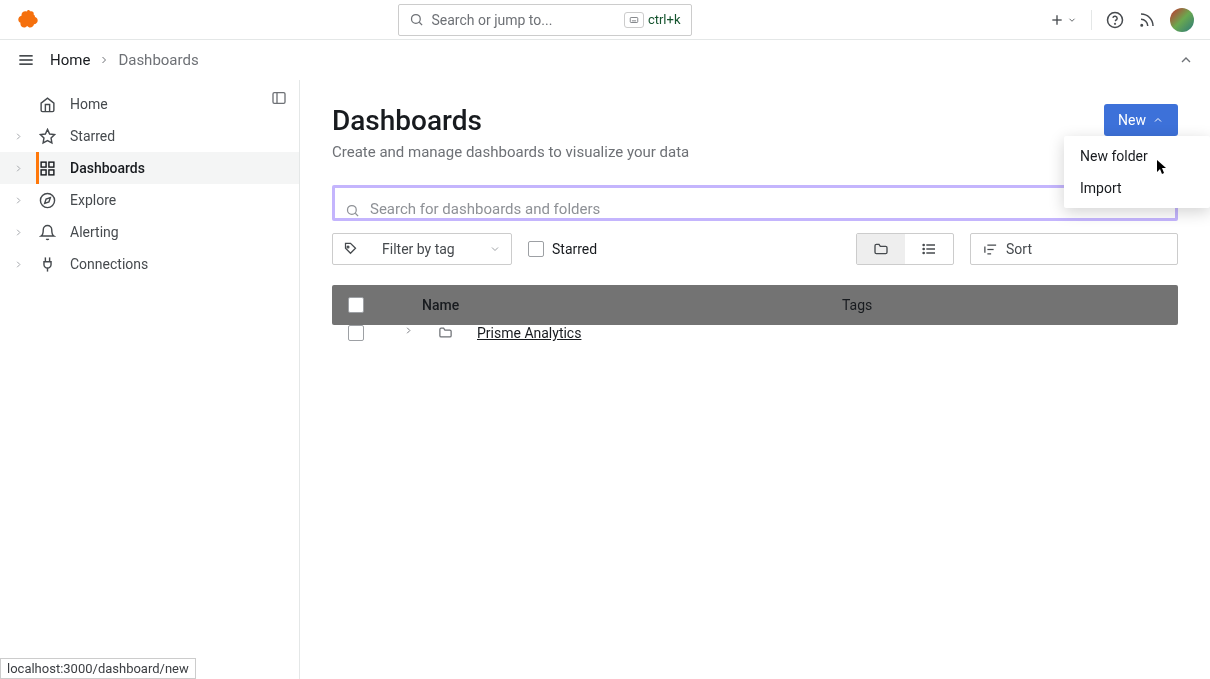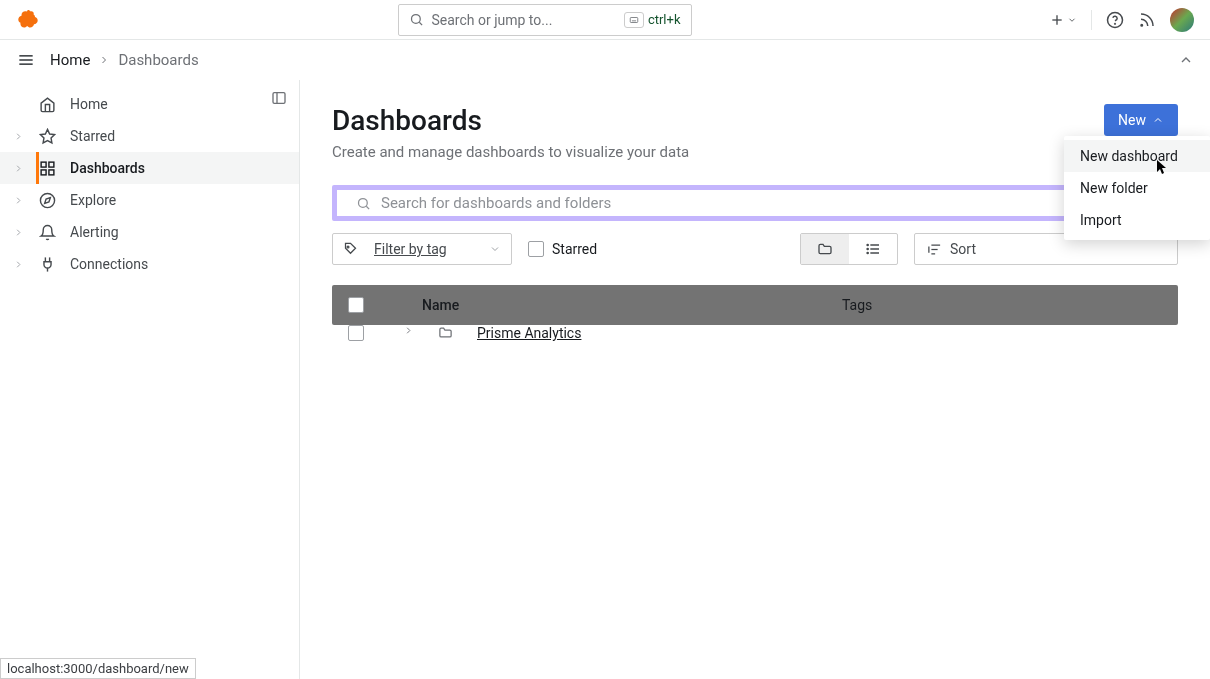--- a/index.html
+++ b/index.html
@@ -51,34 +51,34 @@
     .new-btn { margin-left: auto; background: #3d71d9; color: #fff; height: 32px; padding: 0 14px; border-radius: 3px; display: flex; align-items: center; gap: 6px; font-size: 14px; cursor: pointer; }
 
     
     .dd-menu { position: absolute; top: 56px; right: 0; background: #fff; box-shadow: 0 4px 16px rgba(0,0,0,0.18); border-radius: 2px; min-width: 146px; padding: 4px 0; z-index: 10; }
     .dd-item { height: 32px; display: flex; align-items: center; padding: 0 16px; cursor: pointer; font-size: 14px; color: #181b1f; }
     .dd-item.hovered { background: #f4f5f5; }
     .cursor-img { position: absolute; top: 80px; right: 40px; z-index: 20; pointer-events: none; }
 
     
     .filter-row1 { margin-top: 24px; }
-    .big-search { height: 36px; border: 5px solid #c4b5fd; border-radius: 2px; display: flex; align-items: center; padding: 0 19px; gap: 10px; }
+    .big-search { height: 36px; border: 3px solid #c4b5fd; border-radius: 2px; display: flex; align-items: flex-end; padding: 0 10px; gap: 10px; }
     .big-search input { flex: 1; border: none; outline: none; font-size: 15px; }
     .big-search input::placeholder { color: #8e9196; }
 
     .filter-row2 { margin-top: 12px; display: flex; align-items: center; gap: 16px; }
-    .tag-filter { height: 32px; border: 1px solid #cccccc; border-radius: 2px; display: flex; align-items: center; padding: 0 10px; gap: 16px; width: 180px; color: #464a4e; cursor: pointer; text-decoration: underline; }
+    .tag-filter { height: 32px; border: 1px solid #cccccc; border-radius: 2px; display: flex; align-items: center; padding: 0 10px; gap: 24px; width: 180px; color: #464a4e; cursor: pointer; }
     .tag-filter .chev { margin-left: auto; color: #9da0a4; }
     .starred-chk { display: flex; align-items: center; gap: 8px; cursor: pointer; }
     .chk-box { width: 16px; height: 16px; border: 1px solid #9da0a4; border-radius: 2px; }
     .spacer { flex: 1; }
     .view-toggle { display: flex; border: 1px solid #cccccc; border-radius: 2px; height: 32px; overflow: hidden; }
     .view-toggle .vt { width: 48px; display: flex; align-items: center; justify-content: center; cursor: pointer; color: #464a4e; }
     .view-toggle .vt.active { background: #eeeeee; }
-    .sort-sel { height: 32px; border: 1px solid #cccccc; border-radius: 2px; display: flex; align-items: center; padding: 0 12px; gap: 8px; width: 264px; color: #464a4e; cursor: pointer; }
+    .sort-sel { height: 32px; border: 1px solid #cccccc; border-radius: 2px; display: flex; align-items: center; padding: 0 12px; gap: 8px; width: 208px; color: #464a4e; cursor: pointer; }
     .sort-sel .chev { margin-left: auto; }
 
     
     .table { margin-top: 20px; }
     .thead { background: #737373; height: 40px; display: flex; align-items: center; padding: 0 16px; gap: 20px; border-radius: 2px; }
     .thead .chk-box { background: #fff; }
     .th-name { margin-left: 38px; font-weight: 500; }
     .th-tags { margin-left: auto; width: 320px; font-weight: 400; }
     .trow { height: 40px; display: flex; padding: 0 16px; gap: 20px; text-decoration: underline; }
     .trow .expand-cell { width: 12px; display: flex; justify-content: center; color: #6e7176; cursor: pointer; margin-left: 18px; }
@@ -274,21 +274,20 @@
       </div>
       <div class="new-btn">
         <span>New</span>
         <svg width="12" height="12" viewBox="0 0 24 24" fill="none" stroke="currentColor" stroke-width="2">
             <polyline points="18 15 12 9 6 15"></polyline>
           </svg>
       </div>
     </div>
 
     <div class="dd-menu">
-      <div class="dd-item hovered">New dashboard</div>
       <div class="dd-item">New folder</div>
       <div class="dd-item">Import</div>
     </div>
     <div class="cursor-img">
       <svg width="16" height="18" viewBox="0 0 16 18">
           <path fill="#000" d="M3 0v12l3-3 2 5 2-1-2-5h4z"></path>
         </svg>
     </div>
 
     <div class="filter-row1">

